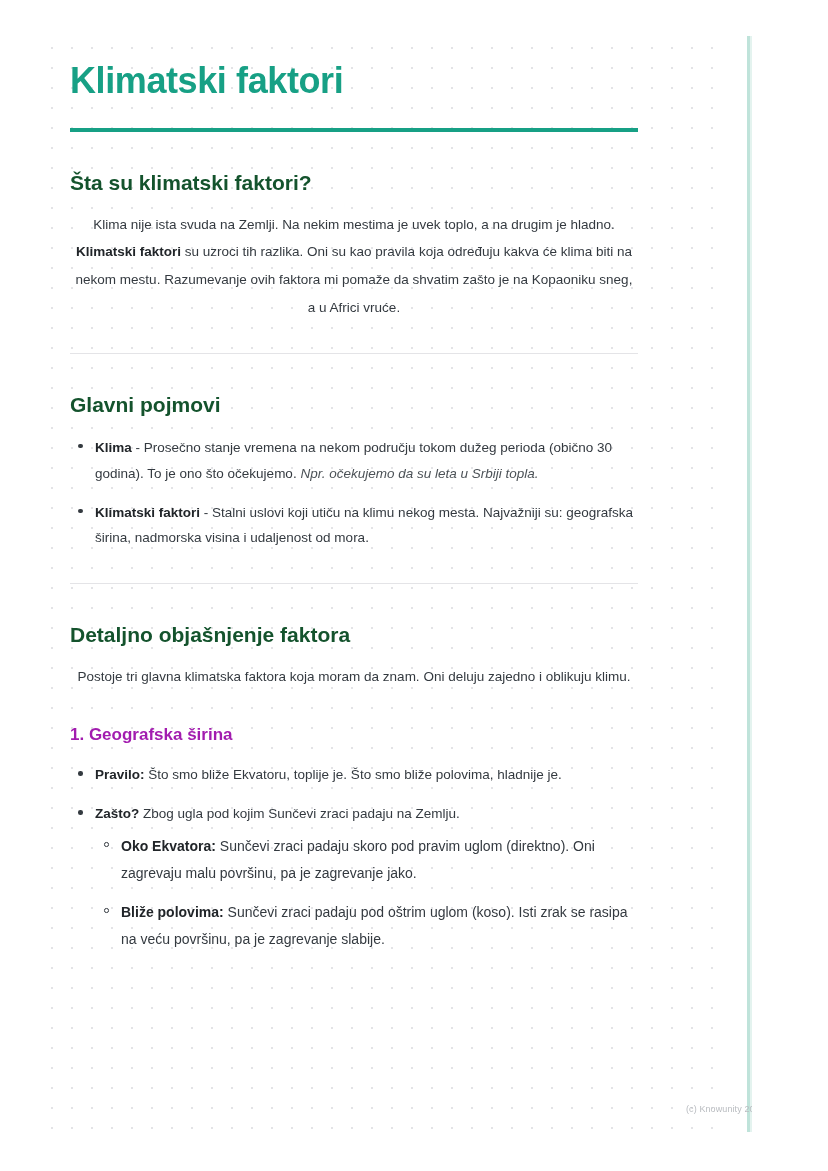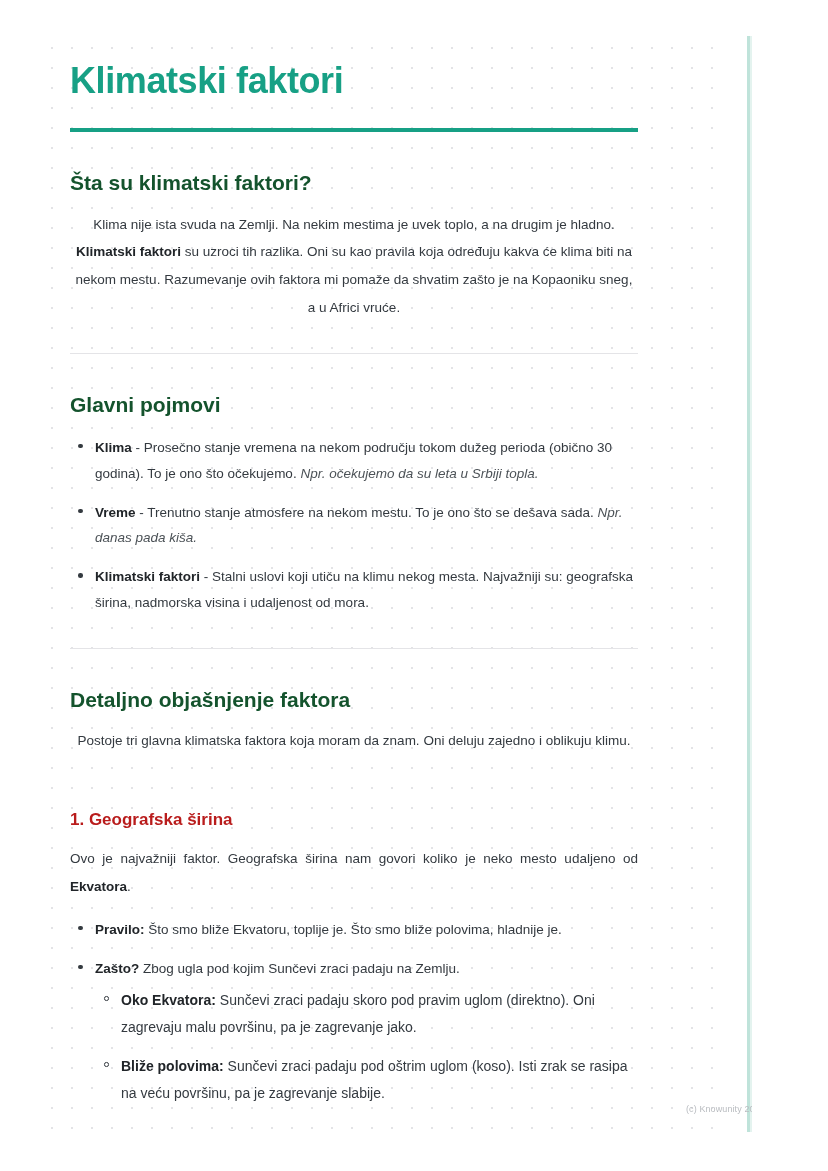--- a/index.html
+++ b/index.html
@@ -72,22 +72,22 @@
     font-size: 21px;
     font-weight: bold;
     color: #14532d;
     margin: 37px 0 0 0;
     line-height: 1.3;
   }
 
   h3.sub-title {
     font-size: 17px;
     font-weight: bold;
-    color: #b91c1c;
-    margin: 54px 0 0 0;
+    color: #a21caf;
+    margin: 34px 0 0 0;
     line-height: 1.3;
   }
 
   p.body-text {
     font-size: 13.5px;
     color: #343a40;
     line-height: 2.05;
     margin: 14px 0 0 0;
     text-align: center;
   }
@@ -183,35 +183,30 @@
     <div class="divider"></div>
 
     <h2 class="section-title">Glavni pojmovi</h2>
     <ul class="bullets">
       <li>
         <span class="marker"></span>
         <b>Klima</b><span> - Prosečno stanje vremena na nekom području tokom dužeg perioda (obično 30 godina). To je ono što očekujemo. </span><i>Npr. očekujemo da su leta u Srbiji topla.</i>
       </li>
       <li>
         <span class="marker"></span>
-        <b>Vreme</b><span> - Trenutno stanje atmosfere na nekom mestu. To je ono što se dešava sada. </span><i>Npr. danas pada kiša.</i>
-      </li>
-      <li>
-        <span class="marker"></span>
         <b>Klimatski faktori</b><span> - Stalni uslovi koji utiču na klimu nekog mesta. Najvažniji su: geografska širina, nadmorska visina i udaljenost od mora.</span><i></i>
       </li>
     </ul>
 
     <div class="divider"></div>
 
     <h2 class="section-title">Detaljno objašnjenje faktora</h2>
     <p class="body-text">Postoje tri glavna klimatska faktora koja moram da znam. Oni deluju zajedno i oblikuju klimu.</p>
 
     <h3 class="sub-title">1. Geografska širina</h3>
-    <p class="body-text justify"><span>Ovo je najvažniji faktor. Geografska širina nam govori koliko je neko mesto udaljeno od </span><b>Ekvatora</b><span>.</span></p>
 
     <ul class="bullets">
       <li>
         <span class="marker"></span>
         <b>Pravilo:</b><span> Što smo bliže Ekvatoru, toplije je. Što smo bliže polovima, hladnije je.</span>
       </li>
       <li>
         <span class="marker"></span>
         <b>Zašto?</b><span> Zbog ugla pod kojim Sunčevi zraci padaju na Zemlju.</span>
         <ul class="sub-bullets">

